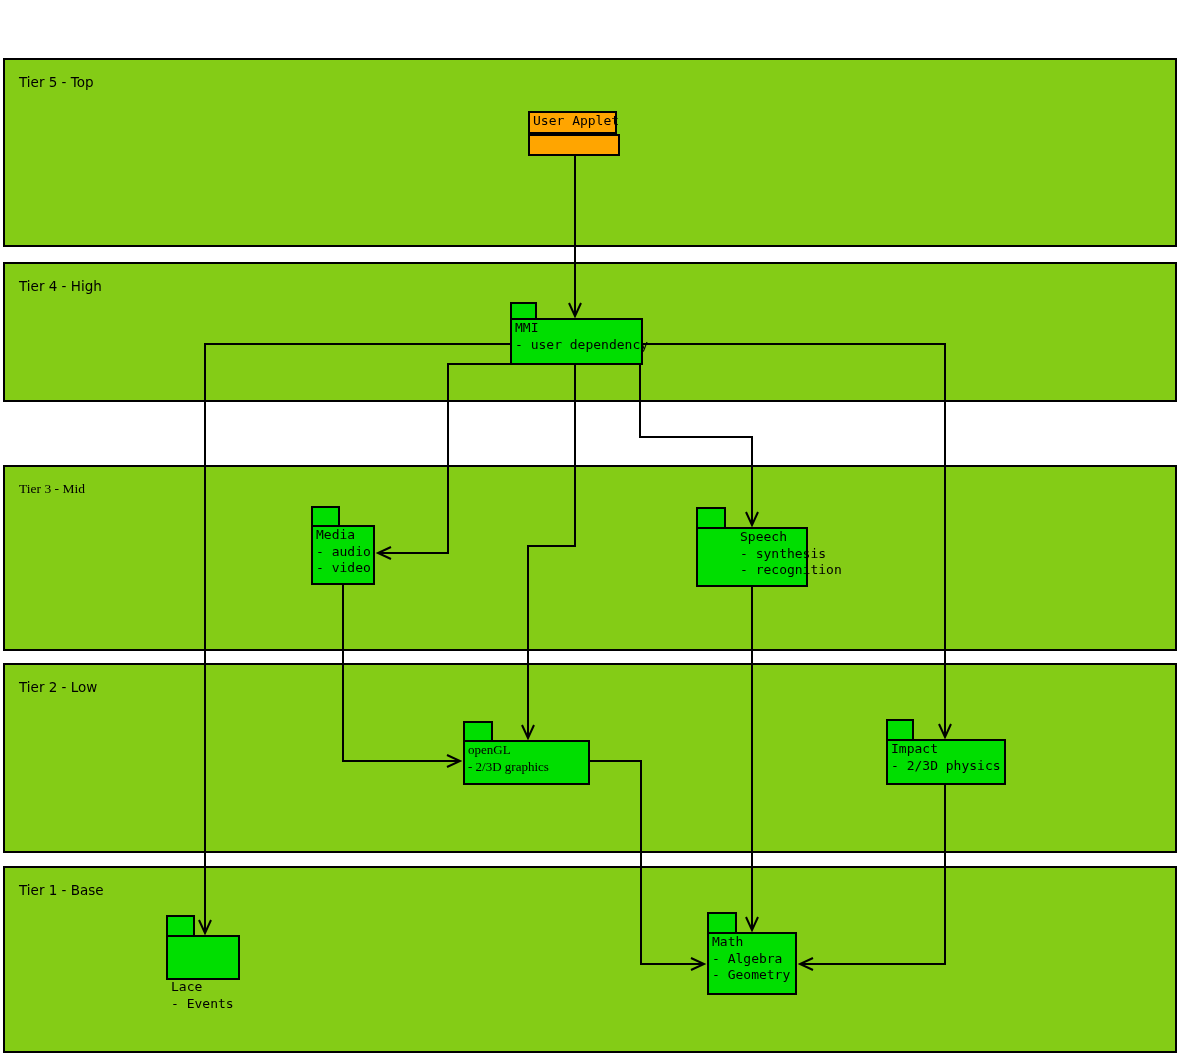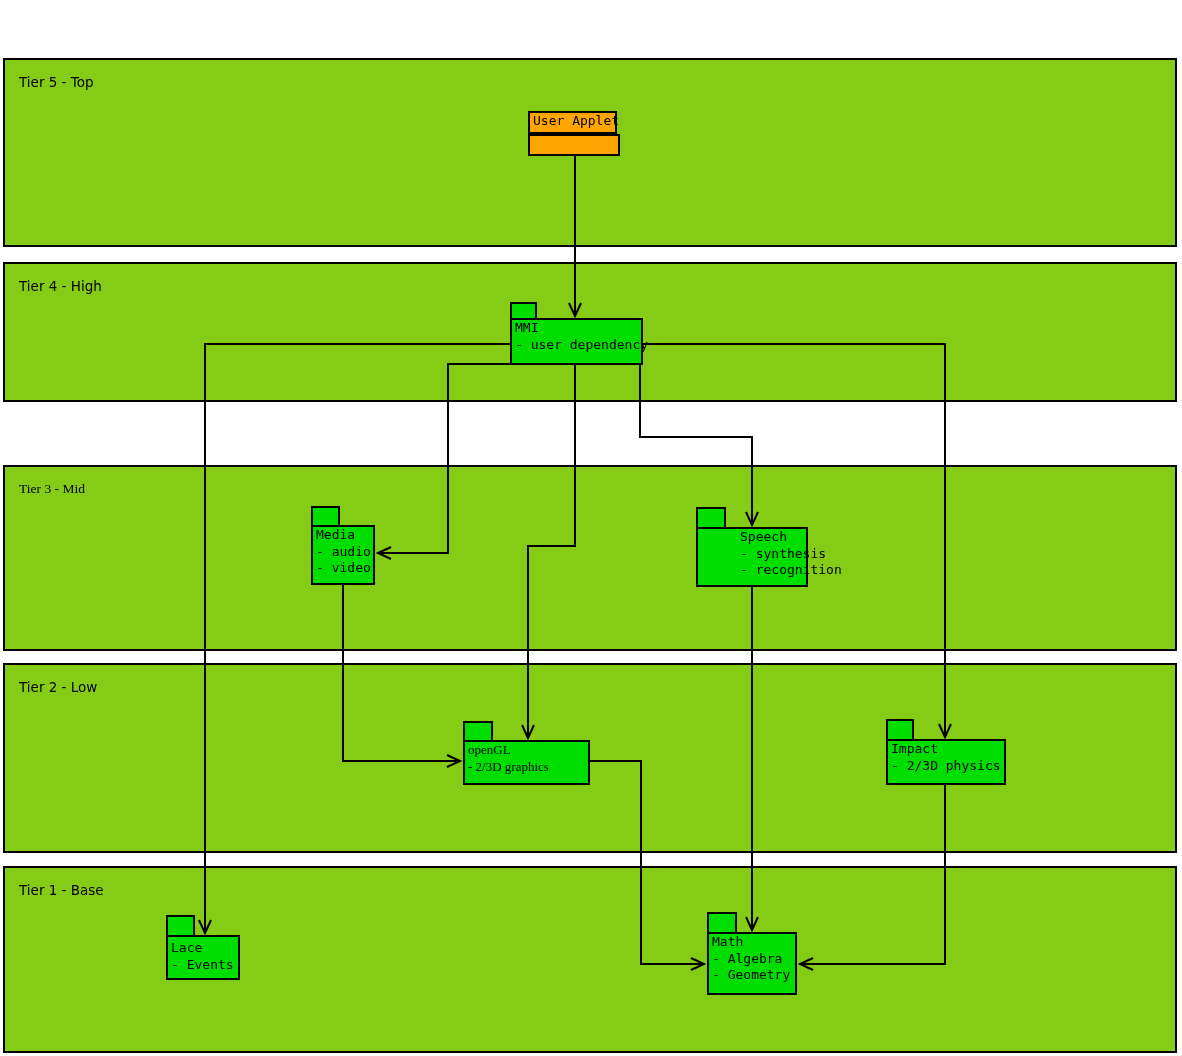--- a/index.html
+++ b/index.html
@@ -126,21 +126,21 @@
       </div>
       <div class="component">
         <div class="comp-tab" style="left: 886px; top: 719px; width: 28px; height: 22px; background: rgb(0, 222, 0);"></div>
         <div class="comp-body" style="left: 886px; top: 739px; width: 120px; height: 46px; background: rgb(0, 222, 0);"></div>
         <div class="comp-text" style="left: 886px; top: 739px; width: 120px; height: 46px;">Impact
 - 2/3D physics</div>
       </div>
       <div class="component">
         <div class="comp-tab" style="left: 166px; top: 915px; width: 29px; height: 22px; background: rgb(0, 222, 0);"></div>
         <div class="comp-body" style="left: 166px; top: 935px; width: 74px; height: 45px; background: rgb(0, 222, 0);"></div>
-        <div class="comp-text" style="left: 166px; top: 938px; width: 74px; height: 30px;">Lace
+        <div class="comp-text" style="left: 166px; top: 977px; width: 74px; height: 30px;">Lace
 - Events</div>
       </div>
       <div class="component">
         <div class="comp-tab" style="left: 707px; top: 912px; width: 30px; height: 22px; background: rgb(0, 222, 0);"></div>
         <div class="comp-body" style="left: 707px; top: 932px; width: 90px; height: 63px; background: rgb(0, 222, 0);"></div>
         <div class="comp-text" style="left: 707px; top: 932px; width: 90px; height: 63px;">Math
 - Algebra
 - Geometry</div>
       </div>
     </div>

